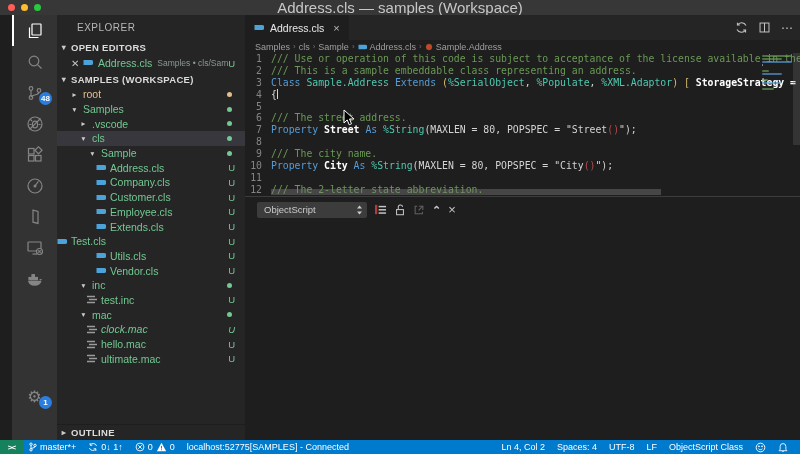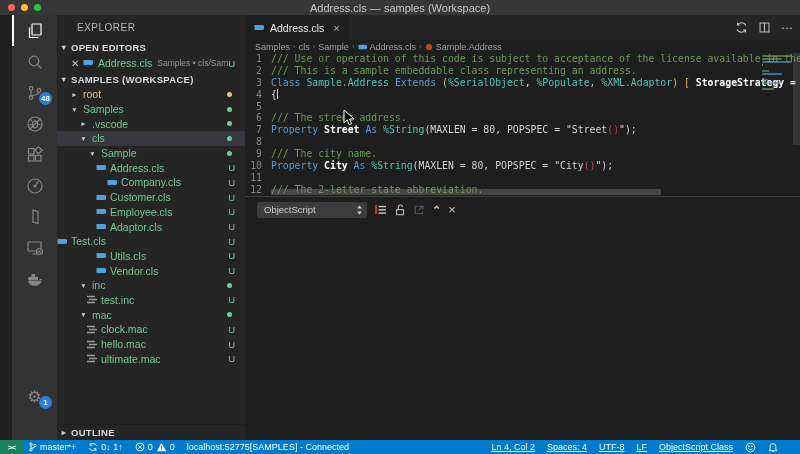--- a/index.html
+++ b/index.html
@@ -7,21 +7,21 @@
   #app{
     position:relative; width:800px; height:454px; overflow:hidden;
     background:#1e1e1e; font-family:"Liberation Sans",sans-serif;
     -webkit-font-smoothing:antialiased; color:#ccc;
   }
   
   .titlebar{position:absolute;top:0;left:0;right:0;height:15px;background:#373738;display:flex;align-items:center;}
   .traffic{display:flex;gap:6px;padding-left:8px;}
   .tl{width:7px;height:7px;border-radius:50%;display:block;}
   .tl.red{background:#ff5f57}.tl.yellow{background:#febc2e}.tl.green{background:#28c840}
-  .win-title{position:absolute;left:0;right:0;text-align:center;font-size:11px;color:#c7c7c7;pointer-events:none;}
+  .win-title{position:absolute;left:0;right:0;text-align:center;font-size:15px;color:#c7c7c7;pointer-events:none;}
   
   .main{position:absolute;top:15px;left:0;right:0;bottom:14px;display:flex;}
   
   .activitybar{width:45px;background:#333333;display:flex;flex-direction:column;align-items:center;flex:none;margin-left:12px;}
   .ab-top{display:flex;flex-direction:column;width:100%;}
   .ab-item{position:relative;width:100%;height:31px;display:flex;align-items:center;justify-content:center;color:#858585;cursor:pointer;}
   .ab-item.active{color:#ffffff;box-shadow:inset 2px 0 0 #ffffff;}
   .ab-item svg{display:block;}
   .badge{position:absolute;right:5px;bottom:3px;min-width:13px;height:13px;border-radius:8px;background:#2a7ee0;color:#fff;font-size:8px;line-height:13px;text-align:center;padding:0 2px;font-weight:bold;}
   .ab-spacer{flex:1;}
@@ -80,21 +80,21 @@
   .pic{cursor:pointer;display:flex;align-items:center;color:#c5c5c5;}
   .pic.dim{opacity:.4;}
   .panel-body{flex:1;background:#1e1e1e;}
   .pchev{font-size:11px;color:#c5c5c5;font-weight:bold;line-height:10px;}
   .pclose{font-size:13px;color:#c5c5c5;line-height:10px;}
   
   .statusbar{position:absolute;left:0;right:0;bottom:0;height:14px;background:#007ACC;display:flex;align-items:center;font-size:9px;color:#ffffff;}
   .sb-remote{width:23px;height:14px;background:#16825D;display:flex;align-items:center;justify-content:center;font-size:8px;font-weight:bold;letter-spacing:-1px;cursor:pointer;flex:none;}
   .sb-item{display:flex;align-items:center;gap:3px;padding:0 6px;height:14px;cursor:pointer;white-space:nowrap;}
   .sb-left{display:flex;align-items:center;flex:1;min-width:0;}
-  .sb-right{display:flex;align-items:flex-end;padding-right:16px;text-decoration:underline;}
+  .sb-right{display:flex;align-items:flex-end;padding-right:6px;}
   .sb-item svg{display:block;}
   
   .mouse{position:absolute;left:343px;top:109px;z-index:99;pointer-events:none;}
 </style>
 </head>
 <body>
 
 <div id="app">
 
   <div class="titlebar">
@@ -238,21 +238,21 @@
             <span class="lbl untracked">Sample</span>
             <span class="dot" style="background:#73C991"></span>
           </div>
           <div class="trow" style="padding-left: 39px;">
             <svg class="ficon" width="10" height="9" viewBox="0 0 10 9">
               <path d="M0.5 2 h7.5 a1.5 1.5 0 0 1 0 5 H0.5 z" fill="#4ba3d9"></path>
             </svg>
             <span class="lbl untracked">Address.cls</span>
             <span class="u-badge">U</span>
           </div>
-          <div class="trow" style="padding-left: 50px;">
+          <div class="trow" style="padding-left: 39px;">
             <svg class="ficon" width="10" height="9" viewBox="0 0 10 9">
               <path d="M0.5 2 h7.5 a1.5 1.5 0 0 1 0 5 H0.5 z" fill="#4ba3d9"></path>
             </svg>
             <span class="lbl untracked">Company.cls</span>
             <span class="u-badge">U</span>
           </div>
           <div class="trow" style="padding-left: 39px;">
             <svg class="ficon" width="10" height="9" viewBox="0 0 10 9">
               <path d="M0.5 2 h7.5 a1.5 1.5 0 0 1 0 5 H0.5 z" fill="#4ba3d9"></path>
             </svg>
@@ -263,21 +263,21 @@
             <svg class="ficon" width="10" height="9" viewBox="0 0 10 9">
               <path d="M0.5 2 h7.5 a1.5 1.5 0 0 1 0 5 H0.5 z" fill="#4ba3d9"></path>
             </svg>
             <span class="lbl untracked">Employee.cls</span>
             <span class="u-badge">U</span>
           </div>
           <div class="trow" style="padding-left: 39px;">
             <svg class="ficon" width="10" height="9" viewBox="0 0 10 9">
               <path d="M0.5 2 h7.5 a1.5 1.5 0 0 1 0 5 H0.5 z" fill="#4ba3d9"></path>
             </svg>
-            <span class="lbl untracked">Adaptor.cls</span>
+            <span class="lbl untracked">Extends.cls</span>
             <span class="u-badge">U</span>
           </div>
           <div class="trow" style="">
             <svg class="ficon" width="10" height="9" viewBox="0 0 10 9">
               <path d="M0.5 2 h7.5 a1.5 1.5 0 0 1 0 5 H0.5 z" fill="#4ba3d9"></path>
             </svg>
             <span class="lbl untracked">Test.cls</span>
             <span class="u-badge">U</span>
           </div>
           <div class="trow" style="padding-left: 39px;">
@@ -304,21 +304,21 @@
               <path d="M0 1.5h8M2 4.5h8M0 7.5h8" stroke="#9a9a9a" stroke-width="1.3"></path>
             </svg>
             <span class="lbl untracked">test.inc</span>
             <span class="u-badge">U</span>
           </div>
           <div class="trow" style="padding-left: 21px;">
             <span class="tw">▾</span>
             <span class="lbl untracked">mac</span>
             <span class="dot" style="background:#73C991"></span>
           </div>
-          <div class="trow" style="padding-left: 30px;">
+          <div class="trow" style="padding-left: 30px; font-style: italic;">
             <svg class="ficon" width="10" height="9" viewBox="0 0 10 9">
               <path d="M0 1.5h8M2 4.5h8M0 7.5h8" stroke="#9a9a9a" stroke-width="1.3"></path>
             </svg>
             <span class="lbl untracked">clock.mac</span>
             <span class="u-badge">U</span>
           </div>
           <div class="trow" style="padding-left: 30px;">
             <svg class="ficon" width="10" height="9" viewBox="0 0 10 9">
               <path d="M0 1.5h8M2 4.5h8M0 7.5h8" stroke="#9a9a9a" stroke-width="1.3"></path>
             </svg>

